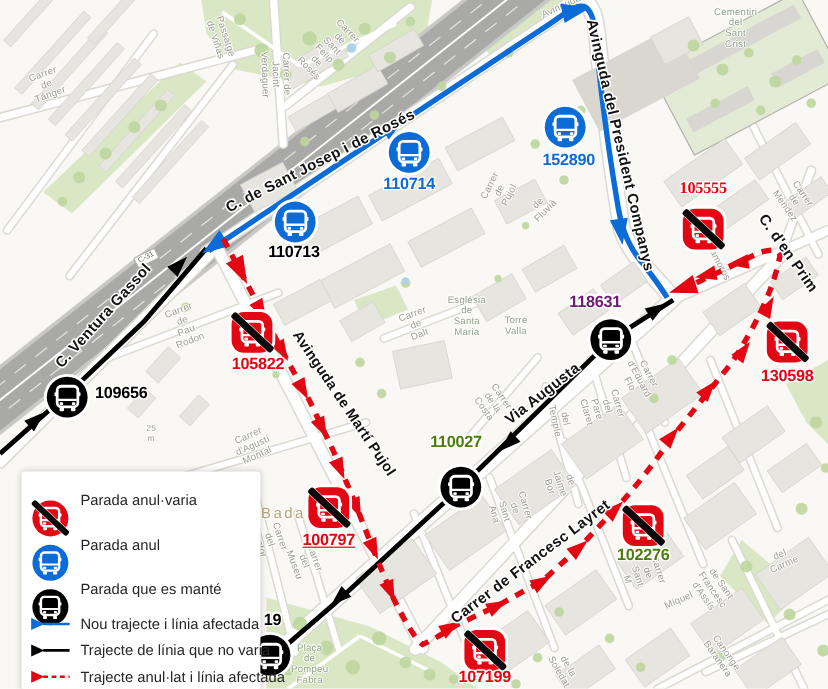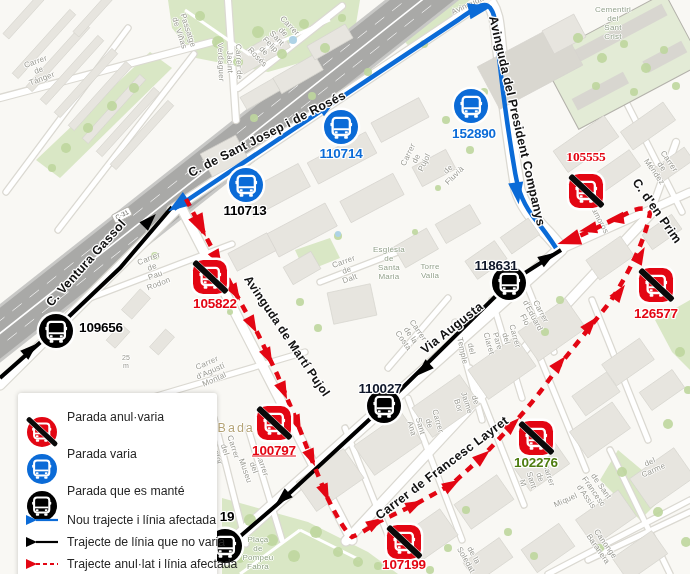--- a/index.html
+++ b/index.html
@@ -493,30 +493,30 @@
           <rect x="2.2" y="8" width="1.6" height="3" rx="0.7" fill="#fff"></rect>
           <rect x="20.2" y="8" width="1.6" height="3" rx="0.7" fill="#fff"></rect>
         </svg>
         <div class="slash" style="width: 44.88px; height: 5.78px; left: -5.44px; top: 13.94px;"></div>
       </div>
     </div>
   <div class="layer z6" id="stop-labels" style="position:absolute">
       <div class="stop-label" style="left: 341px; top: 153px; color: rgb(11, 107, 215);">110714</div>
       <div class="stop-label" style="left: 245px; top: 210px; color: #000000;">110713</div>
       <div class="stop-label" style="left: 474px; top: 133px; color: rgb(11, 107, 215);">152890</div>
-      <div class="stop-label" style="left: 496px; top: 265px; color: #0f172a; text-align: right;">118631</div>
-      <div class="stop-label" style="left: 380px; top: 388px; color: #0f172a;">110027</div>
+      <div class="stop-label" style="left: 496px; top: 251px; color: #701a75; text-align: right;">118631</div>
+      <div class="stop-label" style="left: 380px; top: 368px; color: #4d7c0f;">110027</div>
       <div class="stop-label" style="left: 101px; top: 327px; color: rgb(0, 0, 0);">109656</div>
       <div class="stop-label" style="left: 227px; top: 516px; color: rgb(0, 0, 0);">19</div>
       <div class="stop-label" style="left: 586px; top: 157px; color: rgb(227, 6, 19); font-family: Liberation Serif, serif;">105555</div>
       <div class="stop-label" style="left: 215px; top: 303px; color: rgb(227, 6, 19);">105822</div>
       <div class="stop-label" style="left: 274px; top: 450px; color: rgb(227, 6, 19); text-decoration: underline;">100797</div>
       <div class="stop-label" style="left: 404px; top: 564px; color: rgb(227, 6, 19);">107199</div>
       <div class="stop-label" style="left: 536px; top: 462px; color: #4d7c0f;">102276</div>
-      <div class="stop-label" style="left: 656px; top: 313px; color: rgb(227, 6, 19);">126577</div>
+      <div class="stop-label" style="left: 656px; top: 313px; color: rgb(227, 6, 19);">130598</div>
     </div>
   <div id="legend">
     <div id="legend-rows">
         <div class="lrow stoprow">
           <div class="ic">
             <div class="stop round" style="width: 30px; height: 30px; background: rgb(227, 6, 19);">
               <svg viewBox="0 0 24 24" style="width: 23.4px; height: 23.4px;">
                 <rect x="4.2" y="3.5" width="15.6" height="15.5" rx="3" fill="none" stroke="#fff" stroke-width="2.1"></rect>
                 <line x1="5" y1="13.8" x2="19" y2="13.8" stroke="#fff" stroke-width="1.8"></line>
                 <rect x="6.1" y="15.6" width="2.6" height="2" rx="0.5" fill="#fff"></rect>
@@ -539,21 +539,21 @@
                 <line x1="5" y1="13.8" x2="19" y2="13.8" stroke="#fff" stroke-width="1.8"></line>
                 <rect x="6.1" y="15.6" width="2.6" height="2" rx="0.5" fill="#fff"></rect>
                 <rect x="15.3" y="15.6" width="2.6" height="2" rx="0.5" fill="#fff"></rect>
                 <rect x="6" y="19.8" width="3.4" height="2.6" rx="0.8" fill="#fff"></rect>
                 <rect x="14.6" y="19.8" width="3.4" height="2.6" rx="0.8" fill="#fff"></rect>
                 <rect x="2.2" y="8" width="1.6" height="3" rx="0.7" fill="#fff"></rect>
                 <rect x="20.2" y="8" width="1.6" height="3" rx="0.7" fill="#fff"></rect>
               </svg>
             </div>
           </div>
-          <div class="txt">Parada varia</div>
+          <div class="txt">Parada anul</div>
         </div>
         <div class="lrow stoprow">
           <div class="ic">
             <div class="stop round" style="width: 30px; height: 30px; background: rgb(0, 0, 0);">
               <svg viewBox="0 0 24 24" style="width: 23.4px; height: 23.4px;">
                 <rect x="4.2" y="3.5" width="15.6" height="15.5" rx="3" fill="none" stroke="#fff" stroke-width="2.1"></rect>
                 <line x1="5" y1="13.8" x2="19" y2="13.8" stroke="#fff" stroke-width="1.8"></line>
                 <rect x="6.1" y="15.6" width="2.6" height="2" rx="0.5" fill="#fff"></rect>
                 <rect x="15.3" y="15.6" width="2.6" height="2" rx="0.5" fill="#fff"></rect>
                 <rect x="6" y="19.8" width="3.4" height="2.6" rx="0.8" fill="#fff"></rect>

